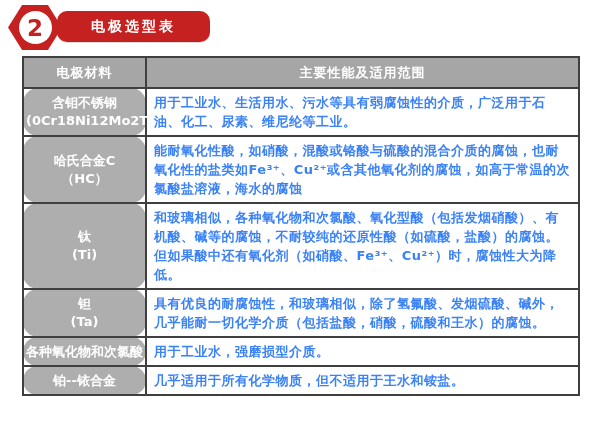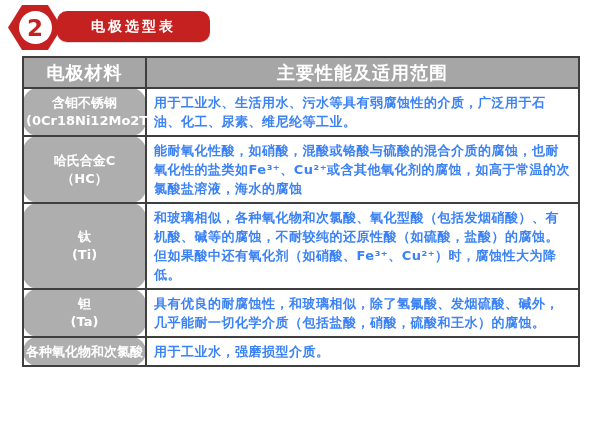--- a/index.html
+++ b/index.html
@@ -29,21 +29,21 @@
     color:#c42120;font-size:23px;font-weight:bold;
   }
   
   table{
     position:absolute;left:22px;top:56px;width:558px;
     border-collapse:collapse;table-layout:fixed;
     border:2px solid #3f3f3f;
   }
   th,td{border:2px solid #3f3f3f;}
   thead th{
-    background:#a6a6a6;color:#ffffff;font-size:18px;font-weight:bold;
+    background:#a6a6a6;color:#ffffff;font-size:13px;font-weight:bold;
     height:25px;padding:2px 4px;letter-spacing:1px;
   }
   col.c1{width:123px;}
   td.material{
     background:#aeaeae;color:#ffffff;text-align:center;
     font-size:13px;font-weight:bold;padding:3px 2px;line-height:18px;border-radius:15px;
   }
   td.material .sub:empty{display:none;}
   td.desc{
     background:#ffffff;color:#3b82f6;font-size:13px;font-weight:bold;
@@ -103,14 +103,20 @@
           <div class="sub">(Ta)</div>
         </td>
         <td class="desc">具有优良的耐腐蚀性，和玻璃相似，除了氢氟酸、发烟硫酸、碱外，几乎能耐一切化学介质（包括盐酸，硝酸，硫酸和王水）的腐蚀。</td>
       </tr>
       <tr>
         <td class="material">
           <div>各种氧化物和次氯酸</div>
         </td>
         <td class="desc">用于工业水，强磨损型介质。</td>
       </tr>
+      <tr>
+        <td class="material">
+          <div>铂--铱合金</div>
+        </td>
+        <td class="desc">几乎适用于所有化学物质，但不适用于王水和铵盐。</td>
+      </tr>
     </tbody>
 </table>
 
 </body></html>

